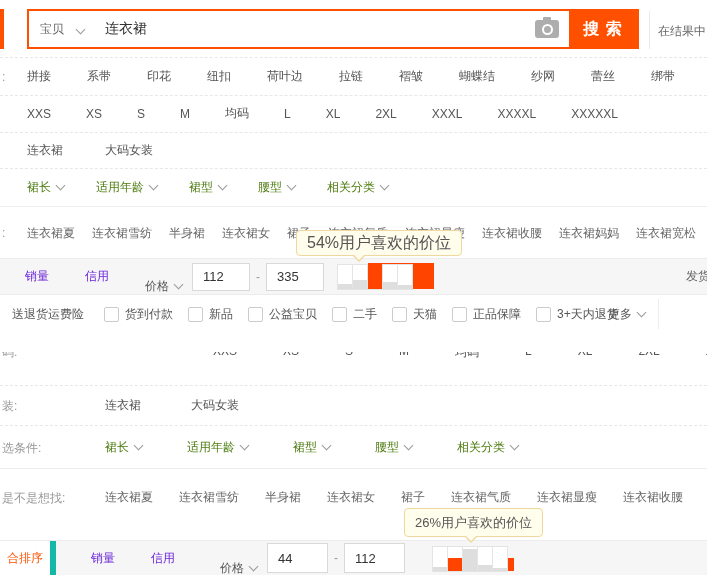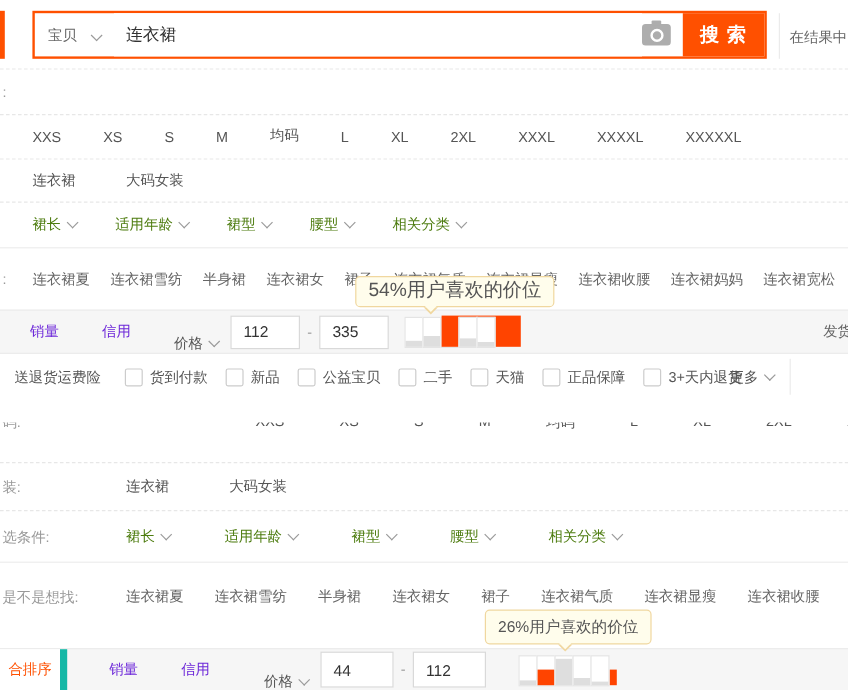--- a/index.html
+++ b/index.html
@@ -101,20 +101,34 @@
     </span>
     <input class="query" value="连衣裙" style="">
     <span class="cam"></span>
     <button id="searchbtn">搜 索</button>
   </div>
   <div id="topvline"></div>
   <span id="inresults">在结果中</span>
 
   <div class="sep-dash" style="top:57px"></div>
 
+  <div class="row" id="rowA">
+
+  <span class="fitem">拼接</span>
+      <span class="fitem">系带</span>
+      <span class="fitem">印花</span>
+      <span class="fitem">纽扣</span>
+      <span class="fitem">荷叶边</span>
+      <span class="fitem">拉链</span>
+      <span class="fitem">褶皱</span>
+      <span class="fitem">蝴蝶结</span>
+      <span class="fitem">纱网</span>
+      <span class="fitem">蕾丝</span>
+      <span class="fitem">绑带</span>
+    </div>
   <span class="cutlabel" style="top:70px">:</span>
 
   <div class="sep-dash" style="top:95px"></div>
   <div class="row" id="rowB">
 
   <span class="fitem">XXS</span>
       <span class="fitem">XS</span>
       <span class="fitem">S</span>
       <span class="fitem">M</span>
       <span class="fitem">均码</span>

